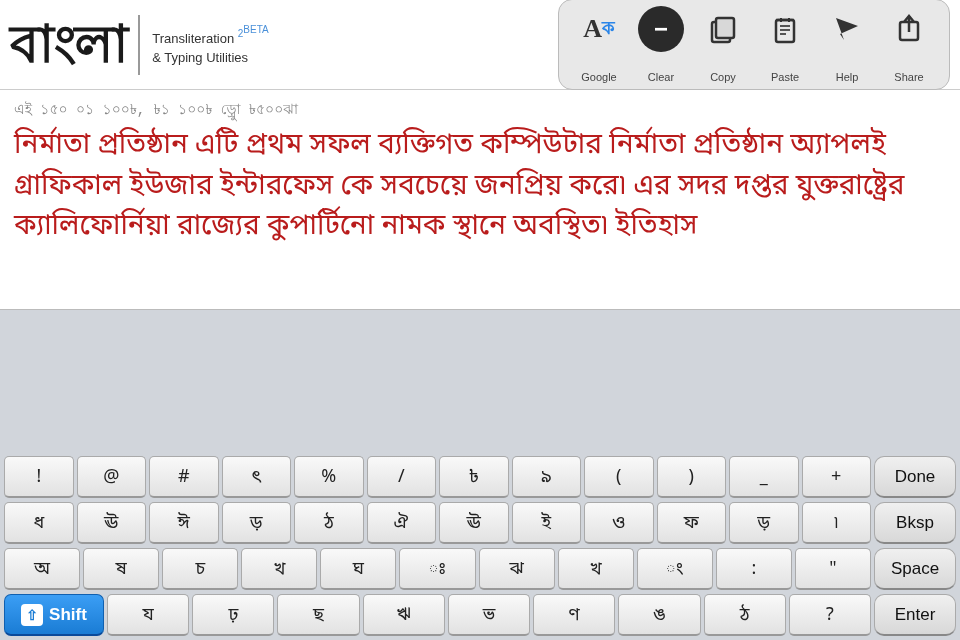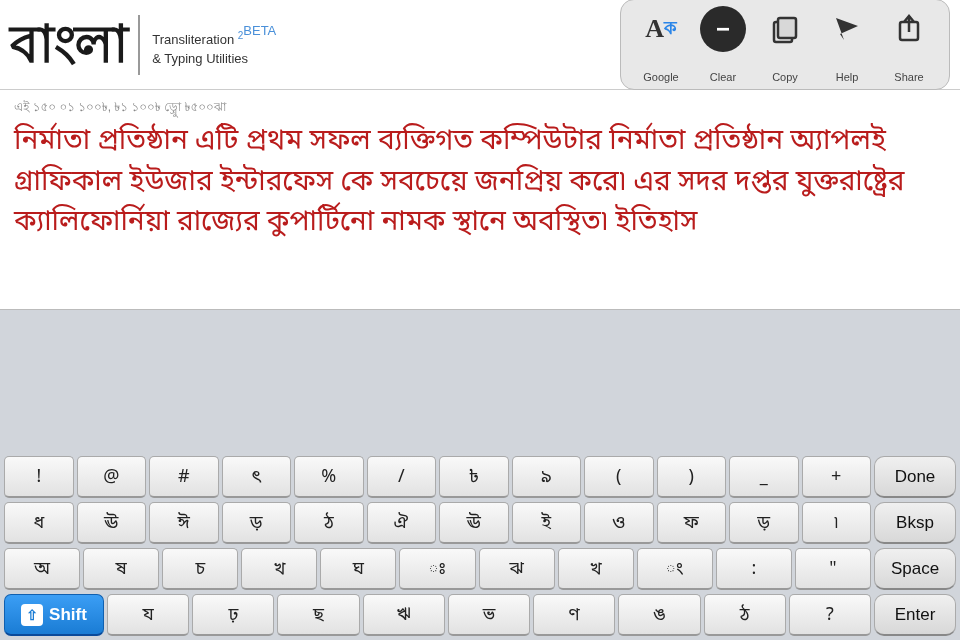--- a/index.html
+++ b/index.html
@@ -91,23 +91,23 @@
     }
 
     
     .text-area {
       background: white;
       padding: 8px 14px 10px;
       min-height: 220px;
       border-bottom: 1px solid #bbb;
     }
     .text-scroll-hint {
-      font-size: 12px;
+      font-size: 14px;
       color: #888;
-      font-family: Liberation Sans, sans-serif;
+      font-family: Liberation Mono, monospace;
       overflow: hidden;
       white-space: nowrap;
       text-overflow: ellipsis;
       margin-bottom: 4px;
     }
     .main-text {
       font-size: 28px;
       line-height: 1.45;
       color: #b91c1c;
       font-family: 'Arial Unicode MS', 'Noto Sans Bengali', Arial, sans-serif;
@@ -196,21 +196,21 @@
     }
   </style>
 </head>
 <body>
 
 <div class="header">
   <div class="logo-area">
     <div class="logo-bangla">বাংলা</div>
     <div class="logo-divider"></div>
     <div class="logo-subtitle">
-      Transliteration <span class="beta">2<sup style="font-size:13px;color:#4a90d9;">BETA</sup></span><br>
+      Transliteration <span class="beta">2<sup style="font-size:10px;color:#4a90d9;">BETA</sup></span><br>
       &amp; Typing Utilities
     </div>
   </div>
 
   <div class="toolbar">
 
     <div class="toolbar-btn">
       <div class="icon-box" style="font-size:26px;font-weight:bold;font-family:serif;">A<span style="font-size:18px;vertical-align:super;color:#2a85e8;">ক</span></div>
       <div class="btn-label">Google</div>
     </div>
@@ -223,20 +223,34 @@
     <div class="toolbar-btn">
       <div class="icon-box" style="font-size:26px;">
         <svg width="34" height="34" viewBox="0 0 34 34">
             <rect x="6" y="10" width="18" height="20" rx="2" fill="none" stroke="#333" stroke-width="2.5"></rect>
             <rect x="10" y="6" width="18" height="20" rx="2" fill="#d8d8d8" stroke="#333" stroke-width="2.5"></rect>
           </svg>
       </div>
       <div class="btn-label">Copy</div>
     </div>
 
+    <div class="toolbar-btn">
+      <div class="icon-box">
+        <svg width="34" height="34" viewBox="0 0 34 34">
+            <rect x="8" y="8" width="18" height="22" rx="2" fill="none" stroke="#333" stroke-width="2.5"></rect>
+            <line x1="8" y1="8" x2="26" y2="8" stroke="#333" stroke-width="2.5"></line>
+            <line x1="13" y1="6" x2="13" y2="10" stroke="#333" stroke-width="2"></line>
+            <line x1="21" y1="6" x2="21" y2="10" stroke="#333" stroke-width="2"></line>
+            <line x1="12" y1="14" x2="22" y2="14" stroke="#555" stroke-width="2"></line>
+            <line x1="12" y1="18" x2="22" y2="18" stroke="#555" stroke-width="2"></line>
+            <line x1="12" y1="22" x2="18" y2="22" stroke="#555" stroke-width="2"></line>
+          </svg>
+      </div>
+      <div class="btn-label">Paste</div>
+    </div>
 
     <div class="toolbar-btn">
       <div class="icon-box">
         <svg width="34" height="34" viewBox="0 0 34 34">
             <polygon points="6,6 28,14 10,22 14,28" fill="#333"></polygon>
           </svg>
       </div>
       <div class="btn-label">Help</div>
     </div>
 

